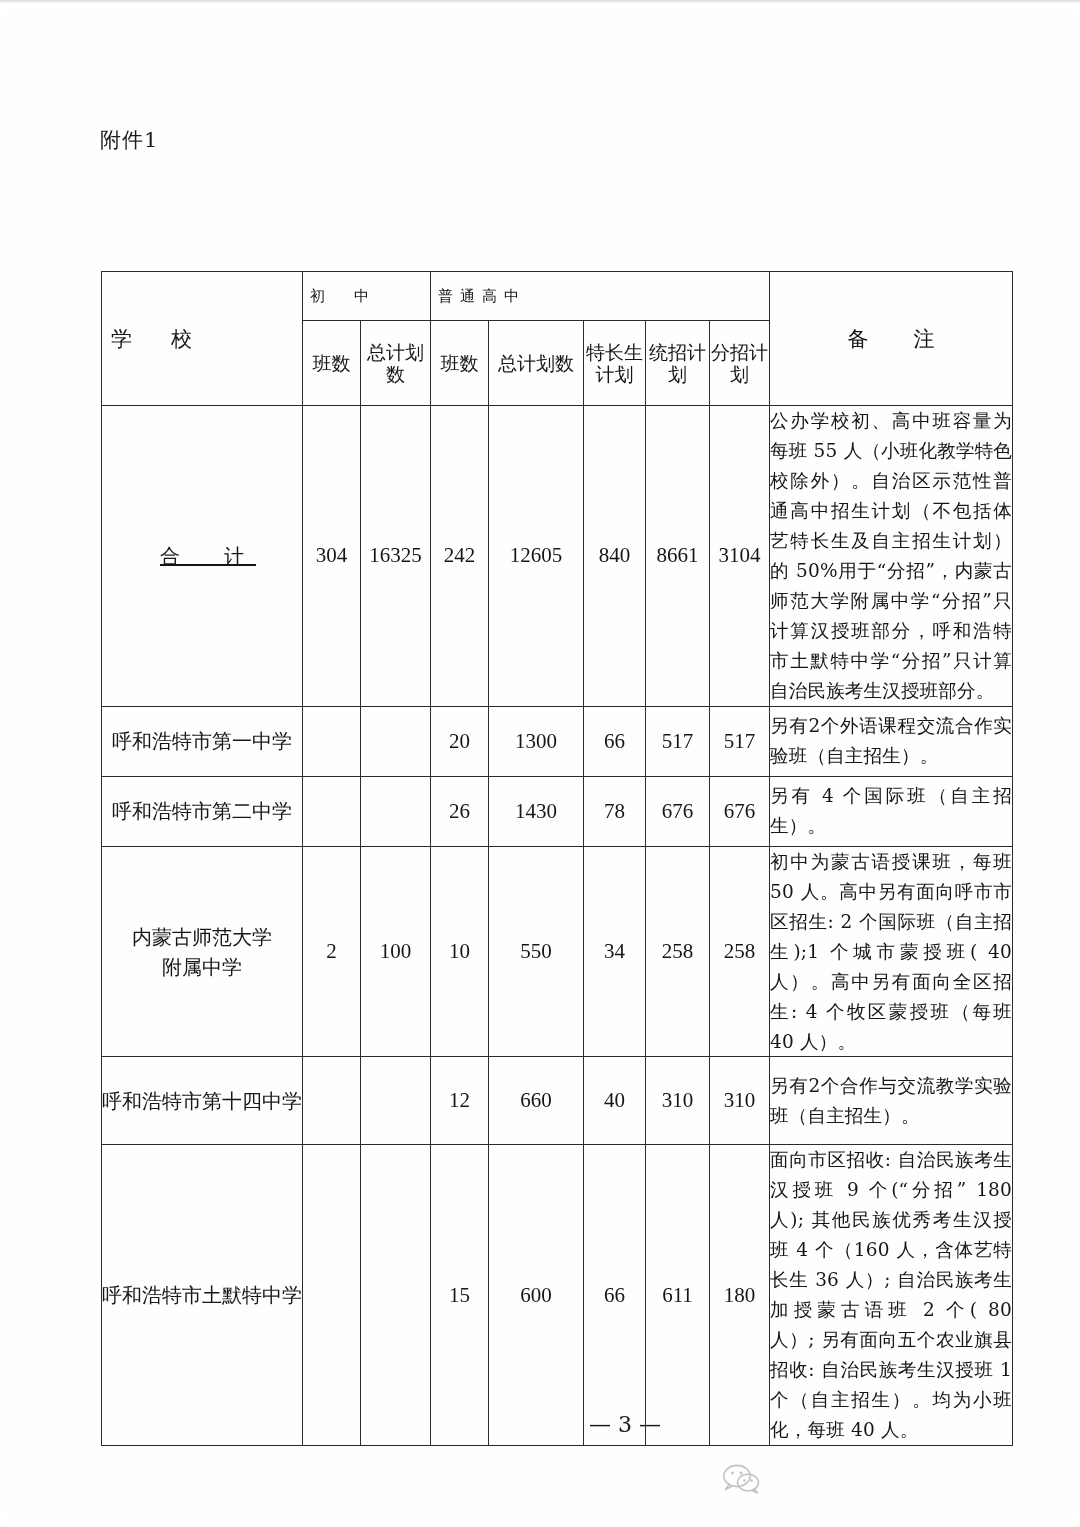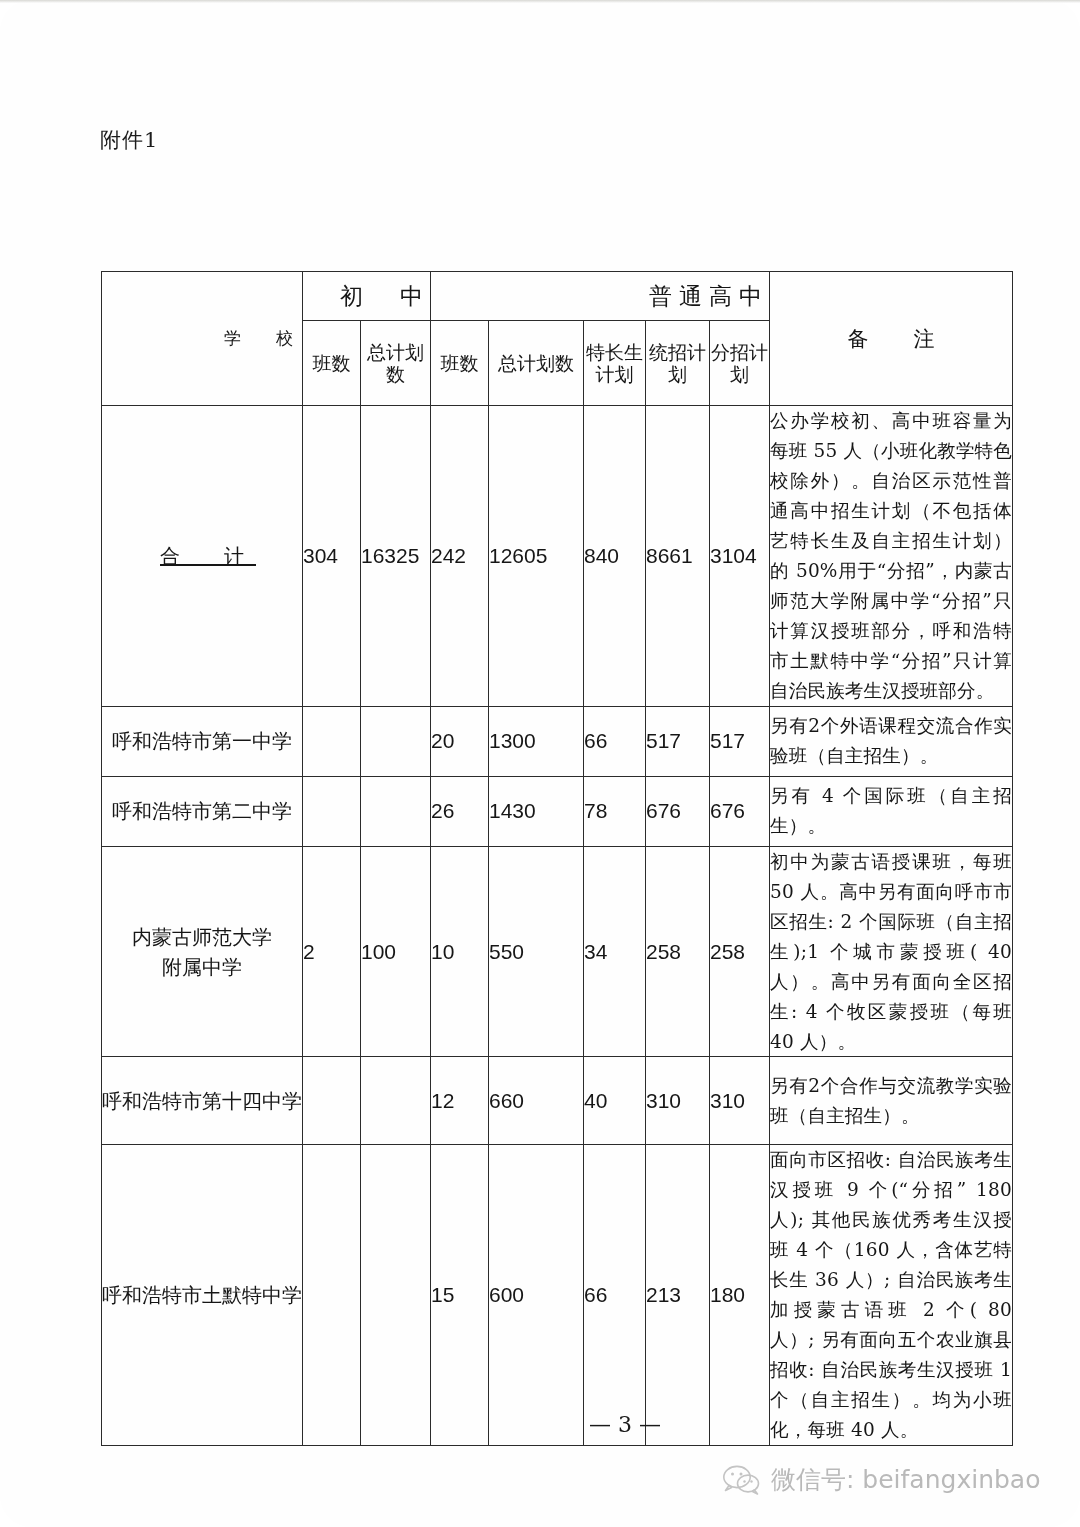--- a/index.html
+++ b/index.html
@@ -65,29 +65,29 @@
   table.plan-table td, table.plan-table th {
     border: 1.5px solid #2b2b2b;
     padding: 0;
     vertical-align: middle;
     font-weight: normal;
     color: #161616;
   }
 
   
   .h-school {
-    font-size: 17px;
+    font-size: 21px;
     letter-spacing: 9px;
-    text-align: right;
+    text-align: left;
     text-indent: 9px;
   }
   .h-group {
-    font-size: 23px;
+    font-size: 15px;
     letter-spacing: 7px;
-    text-align: right;
+    text-align: left;
     text-indent: 7px;
     height: 48px;
   }
   .h-sub {
     font-size: 19px;
     line-height: 1.18;
     text-align: center;
     height: 84px;
     padding: 2px 1px;
   }
@@ -105,21 +105,22 @@
     line-height: 1.5;
     padding: 6px 4px;
   }
   .c-school.total {
     letter-spacing: 12px;
     text-indent: 12px;
     text-decoration: underline;
   }
   .c-num {
     font-size: 21px;
-    font-family: Liberation Sans, sans-serif;
+    text-align: center;
+    font-family: Liberation Serif, serif;
   }
   .c-remark {
     font-size: 18.5px;
     line-height: 1.62;
     text-align: justify;
     text-align-last: left;
     padding: 8px 9px 8px 10px;
     letter-spacing: 0.2px;
     margin-left: 36px;
   }
@@ -244,21 +245,21 @@
           <td class="c-num">310</td>
           <td class="c-remark">另有2个合作与交流教学实验班（自主招生）。</td>
         </tr>
         <tr style="height: 280px;">
           <td class="c-school">呼和浩特市土默特中学</td>
           <td class="c-num"></td>
           <td class="c-num"></td>
           <td class="c-num">15</td>
           <td class="c-num">600</td>
           <td class="c-num">66</td>
-          <td class="c-num">213</td>
+          <td class="c-num">611</td>
           <td class="c-num">180</td>
           <td class="c-remark">面向市区招收: 自治民族考生汉授班 9 个(“分招” 180 人); 其他民族优秀考生汉授班 4 个（160 人，含体艺特长生 36 人）; 自治民族考生加授蒙古语班 2 个( 80 人）; 另有面向五个农业旗县招收: 自治民族考生汉授班 1 个（自主招生）。均为小班化，每班 40 人。</td>
         </tr>
       </tbody>
   </table>
 
   <div class="page-number">— 3 —</div>
 
   <div class="watermark">
     <span>
@@ -266,16 +267,15 @@
         <ellipse cx="15" cy="13" rx="13.2" ry="10.6" fill="none" stroke="#c4c4c4" stroke-width="1.6"></ellipse>
         <path d="M7 21.5 L3.5 26.5 L9.5 23.5 Z" fill="none" stroke="#c4c4c4" stroke-width="1.6" stroke-linejoin="round"></path>
         <circle cx="10.5" cy="10" r="1.5" fill="#c4c4c4"></circle>
         <circle cx="19" cy="10" r="1.5" fill="#c4c4c4"></circle>
         <ellipse cx="26" cy="19.5" rx="10.5" ry="8.4" fill="none" stroke="#c4c4c4" stroke-width="1.6"></ellipse>
         <path d="M32.5 26 L35.5 30 L30.5 27.5 Z" fill="none" stroke="#c4c4c4" stroke-width="1.6" stroke-linejoin="round"></path>
         <circle cx="22.5" cy="17.5" r="1.2" fill="#c4c4c4"></circle>
         <circle cx="29.5" cy="17.5" r="1.2" fill="#c4c4c4"></circle>
       </svg>
     </span>
-    <span>微信号: beifangxinbao</span>
   </div>
 
 </div>
 
 </body></html>

